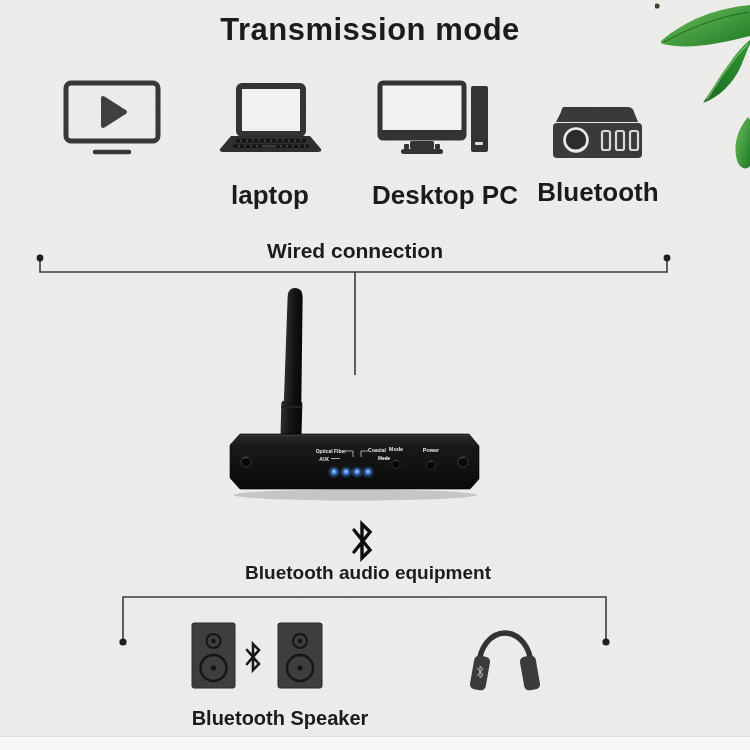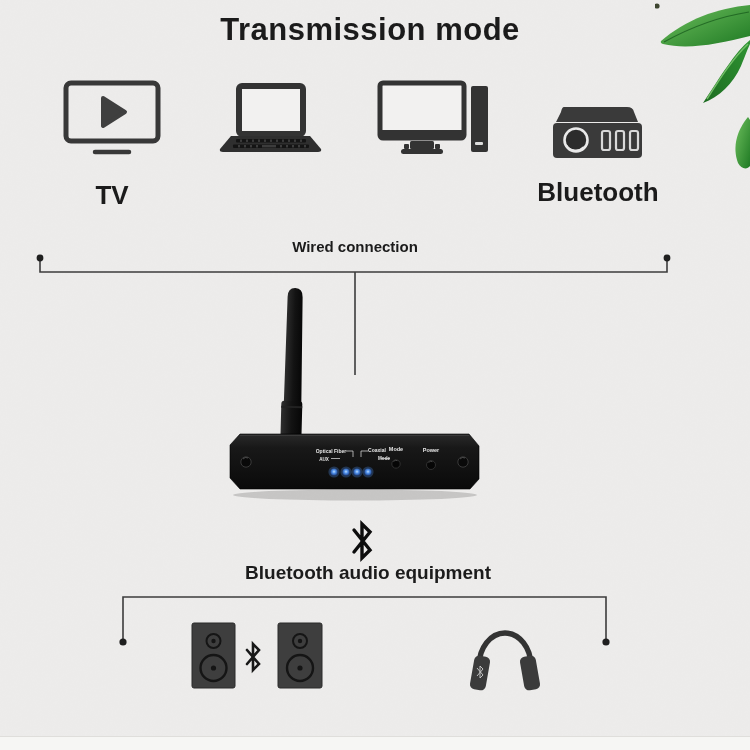--- a/index.html
+++ b/index.html
@@ -6,21 +6,21 @@
   .canvas{
     position:relative;width:750px;height:750px;overflow:hidden;
     background:#edeceb;
     font-family:"Liberation Sans","DejaVu Sans",sans-serif;
     color:#1b1b1b;
   }
   .abs{position:absolute;}
   .txt{position:absolute;text-align:center;color:#1b1b1b;line-height:1.1;}
   .title{font-size:31px;font-weight:700;letter-spacing:.5px;}
   .src-label{font-size:26px;font-weight:600;}
-  .mid-label{font-size:15px;font-weight:700;}
+  .mid-label{font-size:21px;font-weight:700;}
   .bt-label{font-size:19px;font-weight:700;}
   .out-label{font-size:20px;font-weight:700;}
   svg{display:block;}
   .bottom-strip{position:absolute;left:0;right:0;top:736px;height:14px;background:#f6f6f4;border-top:1px solid #dfdedb;}
 </style>
 </head>
 <body>
 
 <div class="canvas">
 
@@ -51,21 +51,20 @@
     <path d="M93,117 C82,130 77,147 83,163 C86,169 92,170 95,166 L95,120 Z" fill="url(#lg1)"></path>
   </svg>
 
   <div class="txt title" style="left:0;width:740px;top:13px;">Transmission mode</div>
 
   <svg class="abs" style="left:62px;top:80px;" width="100" height="78" viewBox="0 0 100 78">
     <rect x="4" y="3" width="92" height="58" rx="5" fill="none" stroke="#383838" stroke-width="5"></rect>
     <path d="M41,18 L63,32 L41,46 Z" fill="#3f3f3f" stroke="#3f3f3f" stroke-width="4" stroke-linejoin="round"></path>
     <path d="M33,72 H67" stroke="#383838" stroke-width="4.5" stroke-linecap="round"></path>
   </svg>
-  <div class="txt src-label" style="left:52px;width:120px;top:181px;">TV</div>
 
   <svg class="abs" style="left:218px;top:82px;" width="105" height="76" viewBox="0 0 105 76">
     <rect x="21" y="4" width="64" height="48" rx="3" fill="#f2f1f0" stroke="#333333" stroke-width="6"></rect>
     <path d="M13,54 H92 L103,67 Q104,70 100,70 H5 Q1,70 2,67 Z" fill="#2f2f2f"></path>
     <g fill="#141414">
       <rect x="18" y="57" width="70" height="3.4" rx="1"></rect>
       <rect x="15" y="62.5" width="76" height="3.4" rx="1"></rect>
     </g>
     <g fill="#3c3c3c">
       <rect x="22" y="57.5" width="2" height="2.4"></rect>
@@ -84,31 +83,33 @@
         <rect x="32" y="63" width="2" height="2.4"></rect>
         <rect x="38" y="63" width="2" height="2.4"></rect>
         <rect x="44" y="63" width="14" height="2.4"></rect>
         <rect x="62" y="63" width="2" height="2.4"></rect>
         <rect x="68" y="63" width="2" height="2.4"></rect>
         <rect x="74" y="63" width="2" height="2.4"></rect>
         <rect x="80" y="63" width="2" height="2.4"></rect>
         <rect x="86" y="63" width="2" height="2.4"></rect>
     </g>
   </svg>
+  <div class="txt src-label" style="left:210px;width:120px;top:181px;">laptop</div>
 
   <svg class="abs" style="left:376px;top:80px;" width="118" height="78" viewBox="0 0 118 78">
     <rect x="4" y="3" width="84" height="55" rx="3" fill="#f2f1f0" stroke="#333333" stroke-width="5"></rect>
     <rect x="6" y="50" width="80" height="7" fill="#333333"></rect>
     <rect x="34" y="61" width="24" height="8" rx="1.5" fill="#333333"></rect>
     <rect x="25" y="69" width="42" height="5" rx="2.5" fill="#333333"></rect>
     <rect x="28" y="64" width="5" height="5" rx="1" fill="#333333"></rect>
     <rect x="59" y="64" width="5" height="5" rx="1" fill="#333333"></rect>
     <rect x="95" y="6" width="17" height="66" rx="2" fill="#333333"></rect>
     <rect x="99" y="62" width="8" height="3" rx="1" fill="#dddddd"></rect>
   </svg>
+  <div class="txt src-label" style="left:365px;width:160px;top:181px;">Desktop PC</div>
 
   <svg class="abs" style="left:550px;top:105px;" width="95" height="58" viewBox="0 0 95 58">
     <path d="M14,2 H77 Q83,2 84,7 L88,17 H6 L11,7 Q12,2 14,2 Z" fill="#3a3a3a"></path>
     <rect x="3" y="18" width="89" height="35" rx="4" fill="#3a3a3a"></rect>
     <circle cx="26" cy="35" r="11.5" fill="#2c2c2c" stroke="#e9e9e9" stroke-width="2.6"></circle>
     <path d="M16,40 A11.5,11.5 0 0 0 34,42" stroke="#e9e9e9" stroke-width="2" fill="none"></path>
     <rect x="52" y="26" width="8" height="19" rx="2" fill="none" stroke="#d9d9d9" stroke-width="2.2"></rect>
     <rect x="66" y="26" width="8" height="19" rx="2" fill="none" stroke="#d9d9d9" stroke-width="2.2"></rect>
     <rect x="80" y="26" width="8" height="19" rx="2" fill="none" stroke="#d9d9d9" stroke-width="2.2"></rect>
   </svg>
@@ -219,20 +220,21 @@
     </g>
     <path d="M62,32 L74,46 L68,52 L68,26 L74,32 L62,46" stroke="#181818" stroke-width="2.6" fill="none" stroke-linecap="round"></path>
     <g>
       <rect x="93" y="5" width="44" height="65" rx="2" fill="#3e3e3e" stroke="#2a2a2a" stroke-width="1"></rect>
       <circle cx="115" cy="23" r="7" fill="none" stroke="#151515" stroke-width="2"></circle>
       <circle cx="115" cy="23" r="2.2" fill="#151515"></circle>
       <circle cx="115" cy="50" r="13" fill="none" stroke="#151515" stroke-width="2.4"></circle>
       <circle cx="115" cy="50" r="2.6" fill="#151515"></circle>
     </g>
   </svg>
+  <div class="txt out-label" style="left:180px;width:200px;top:707px;">Bluetooth Speaker</div>
 
   <svg class="abs" style="left:462px;top:622px;" width="86" height="72" viewBox="0 0 86 72">
     <path d="M17,44 A26,33 0 0 1 69,44" stroke="#333333" stroke-width="5.5" fill="none" stroke-linecap="round"></path>
     <rect x="10" y="34" width="16" height="34" rx="5" fill="#3b3b3b" transform="rotate(10 18 51)"></rect>
     <rect x="60" y="34" width="16" height="34" rx="5" fill="#3b3b3b" transform="rotate(-10 68 51)"></rect>
     <path d="M15,46 L21,53 L18,56 L18,44 L21,47 L15,54" stroke="#cfcfcf" stroke-width="0.9" fill="none"></path>
   </svg>
 
   <div class="bottom-strip"></div>
 </div>

